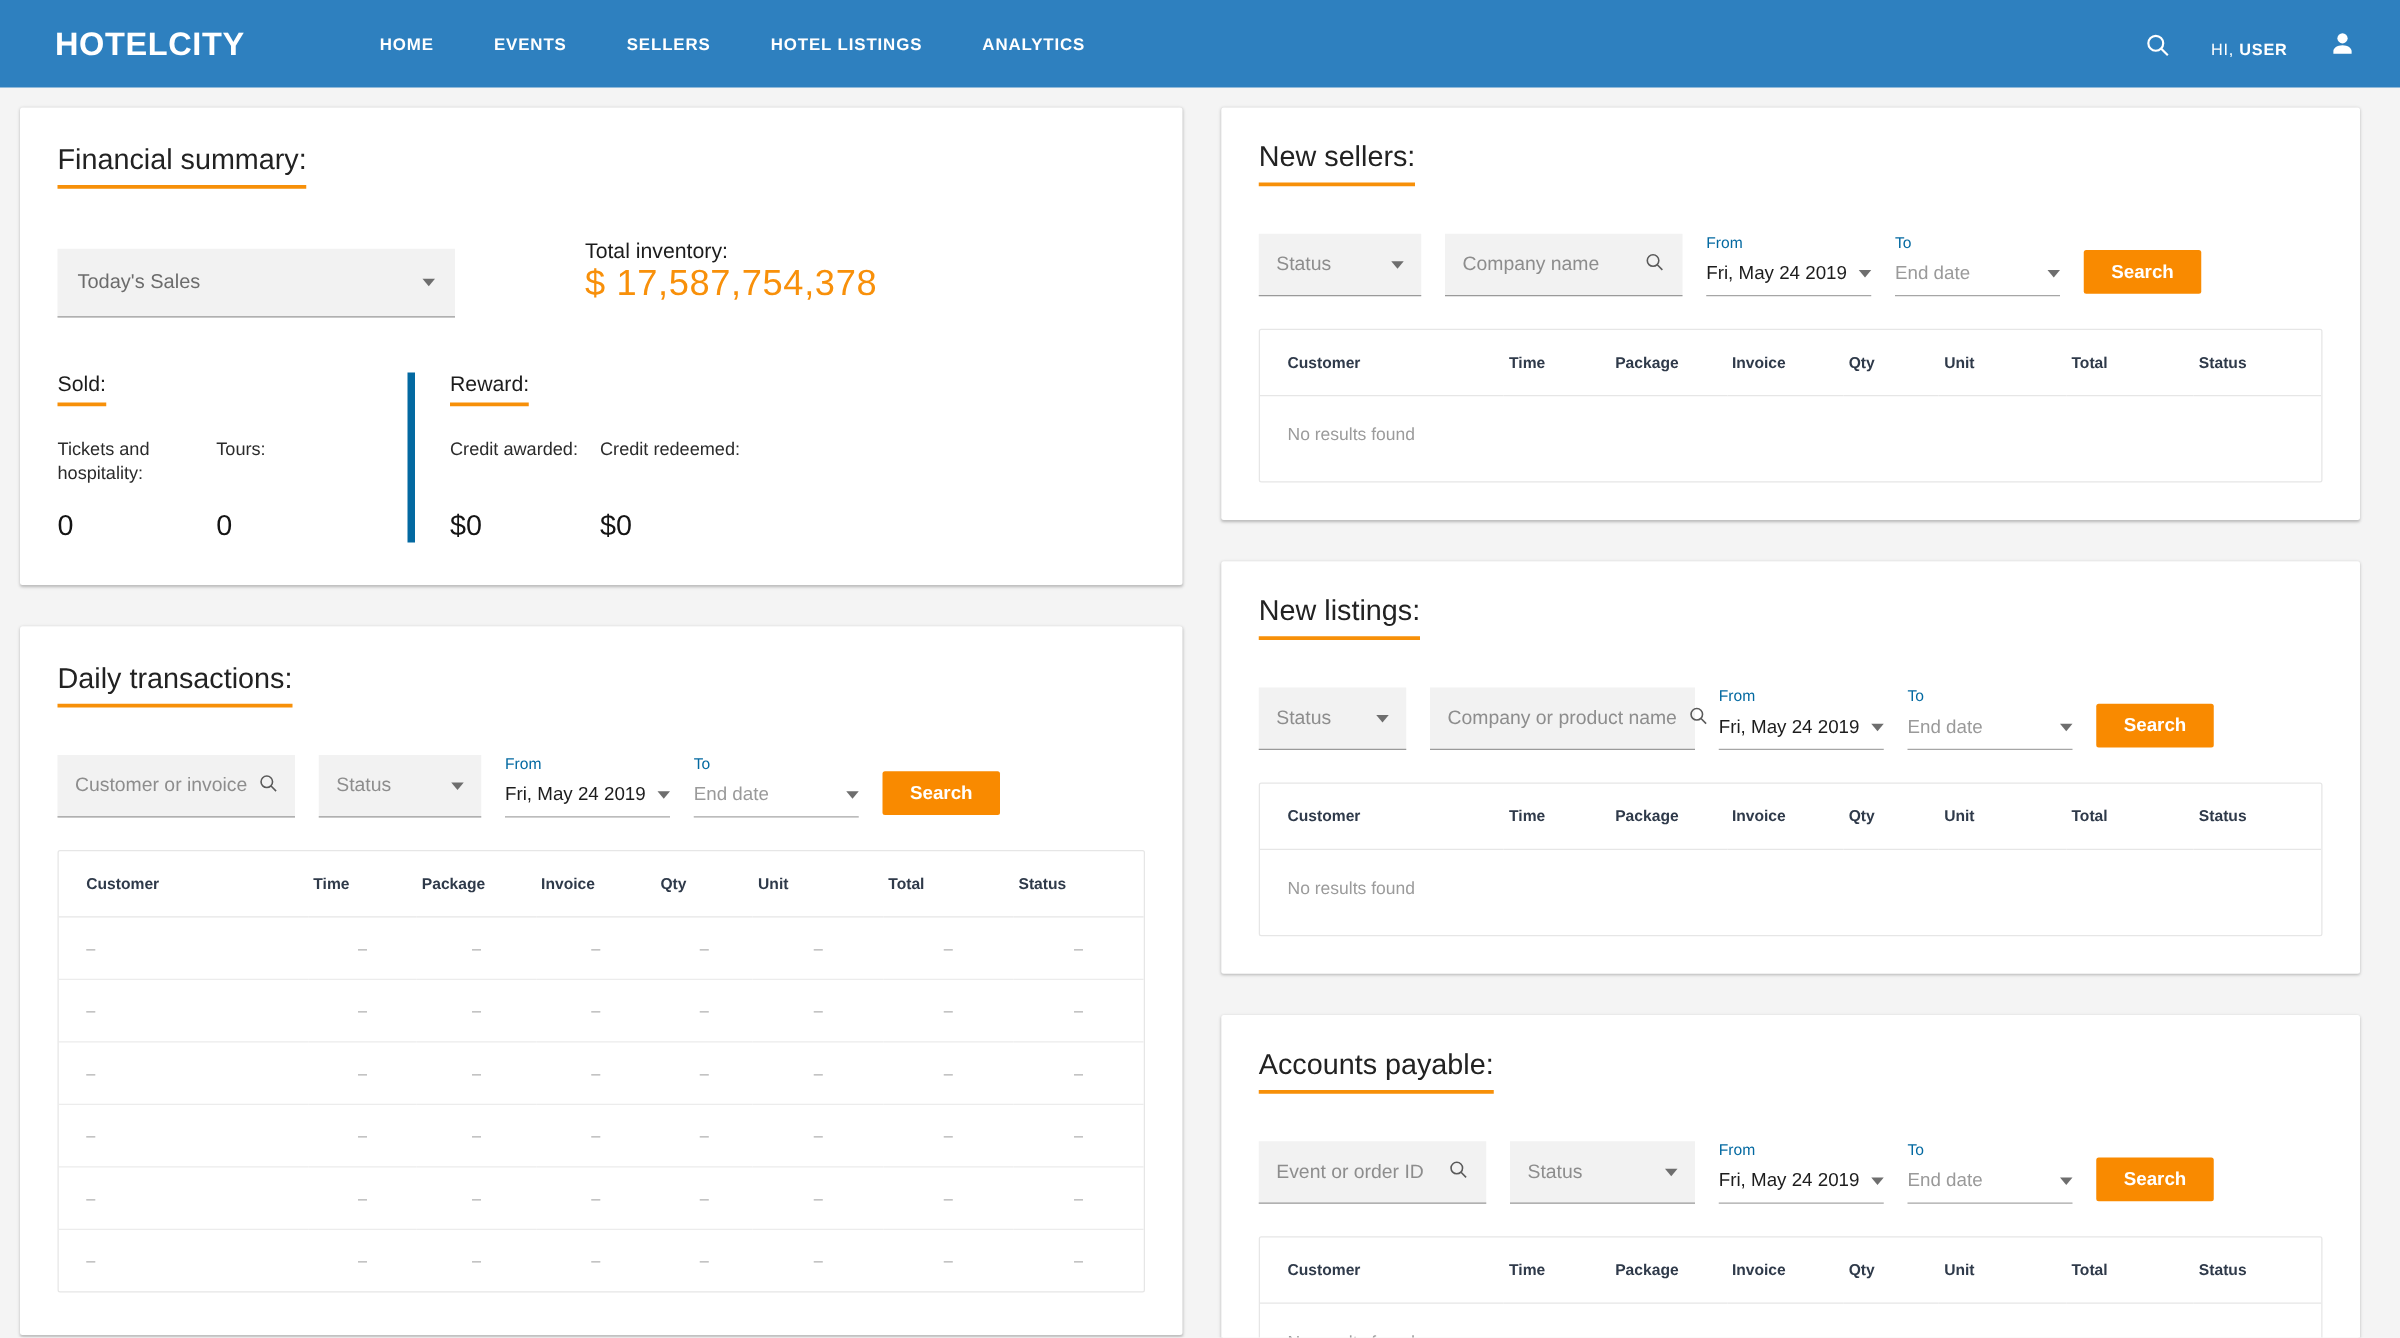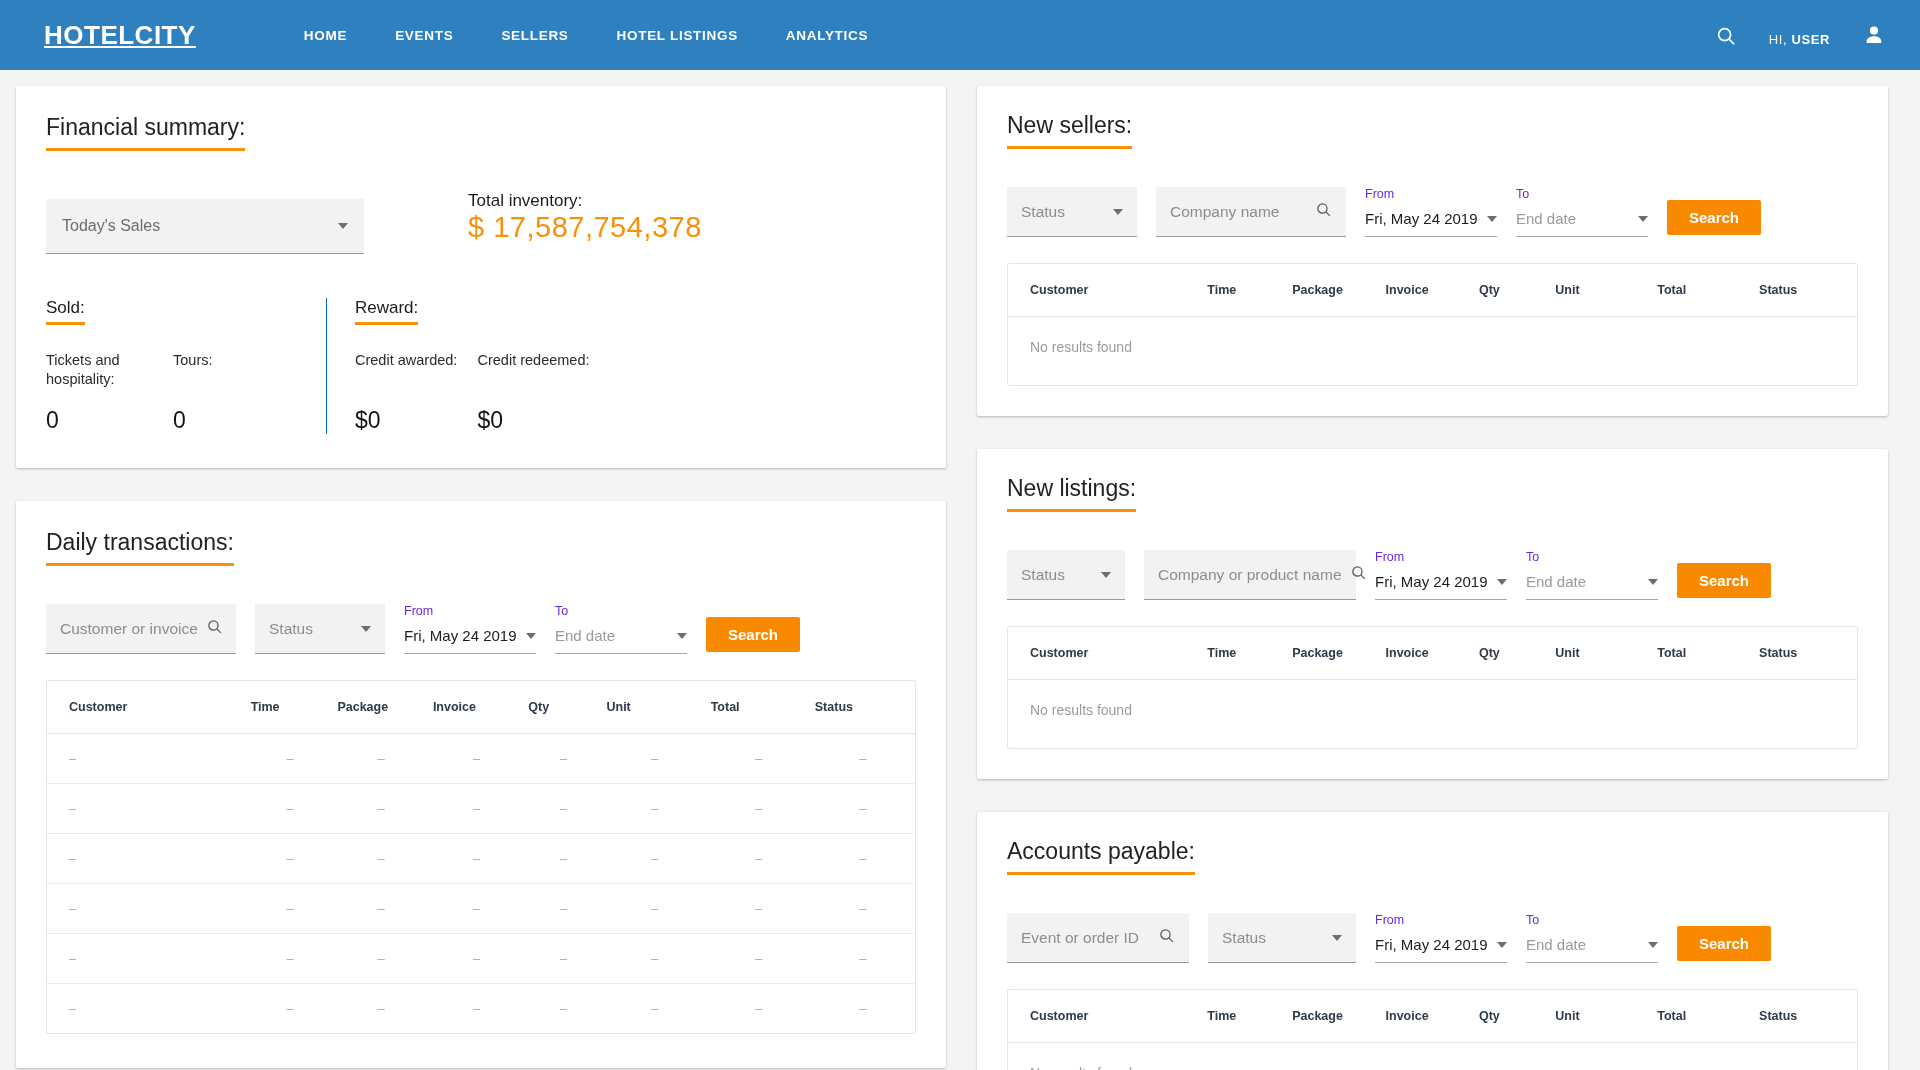--- a/index.html
+++ b/index.html
@@ -20,21 +20,20 @@
     position: relative;
     z-index: 10;
   }
   .brand {
     color: #ffffff;
     font-size: 26px;
     font-weight: bold;
     letter-spacing: 0.5px;
     margin-right: 84px;
     white-space: nowrap;
-    text-decoration: underline;
   }
   .navlinks { display: flex; align-items: center; }
   .navlink {
     color: #ffffff;
     font-size: 13.5px;
     font-weight: bold;
     letter-spacing: 0.7px;
     padding: 0 24px;
     white-space: nowrap;
     cursor: pointer;
@@ -119,21 +118,21 @@
     letter-spacing: 0.5px;
     white-space: nowrap;
   }
 
   
   .metrics {
     display: flex;
     margin-top: 44px;
   }
   .mcol { padding-right: 26px; }
-  .mcol.sep { border-left: 1px solid #0369a1; padding-left: 28px; }
+  .mcol.sep { border-left: 6px solid #0369a1; padding-left: 28px; }
   .mcol-sold   { width: 280px; }
   .mcol-reward { width: 300px; }
   .mcol-stats  { flex: 1; }
 
   .msub {
     display: inline-block;
     font-size: 17px;
     color: #1c1c1c;
     padding-bottom: 4px;
     border-bottom: 3px solid #f79009;
@@ -173,21 +172,21 @@
     border-bottom: 1px solid #9a9a9a;
     height: 50px;
     display: flex;
     align-items: center;
     padding: 0 14px;
     cursor: pointer;
   }
   .f-fill .ph { font-size: 15.5px; color: #8d8d8d; flex: 1; white-space: nowrap; }
   .f-fill .mag { margin-left: 8px; }
   .f-date { min-width: 120px; cursor: pointer; }
-  .f-date .lbl { font-size: 12.5px; color: #6d28d9; margin-bottom: 9px; }
+  .f-date .lbl { font-size: 12.5px; color: #0369a1; margin-bottom: 9px; }
   .f-date .row {
     display: flex;
     align-items: center;
     border-bottom: 1px solid #a6a6a6;
     padding-bottom: 9px;
   }
   .f-date .val { font-size: 15px; color: #1d1d1d; flex: 1; white-space: nowrap; }
   .f-date .val.empty { color: #9a9a9a; }
   .btn-search {
     background: #f98a00;

